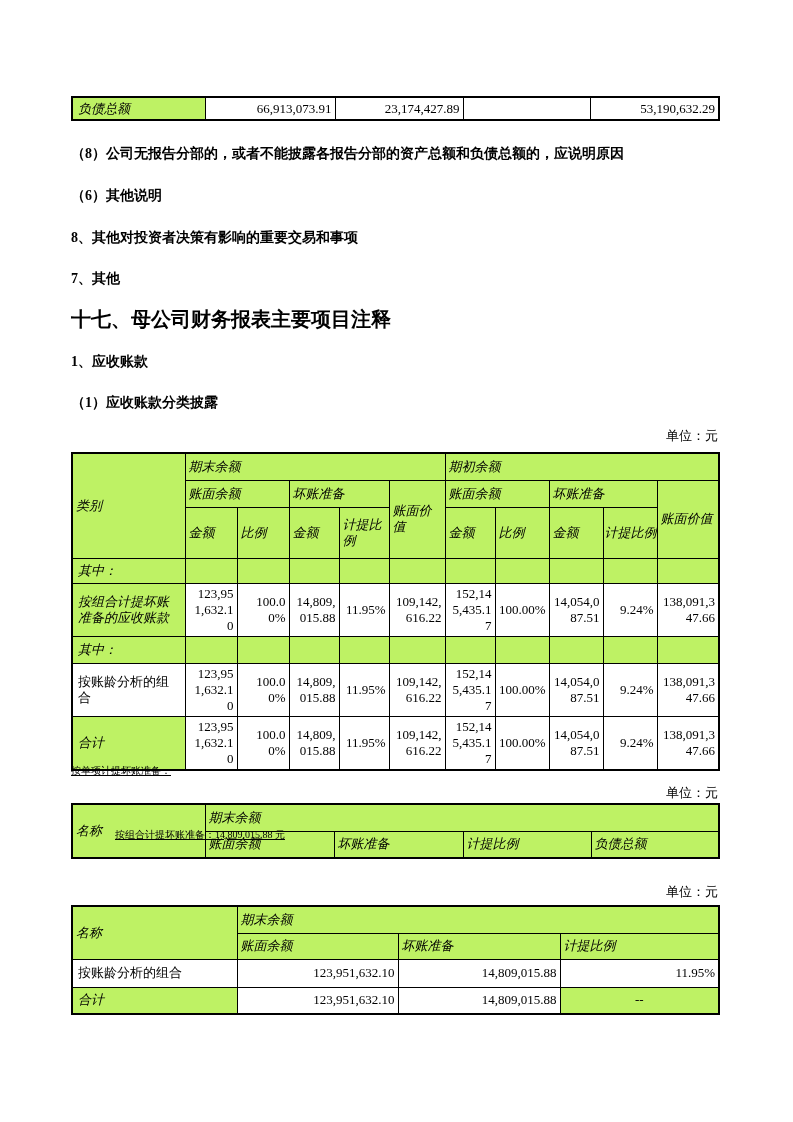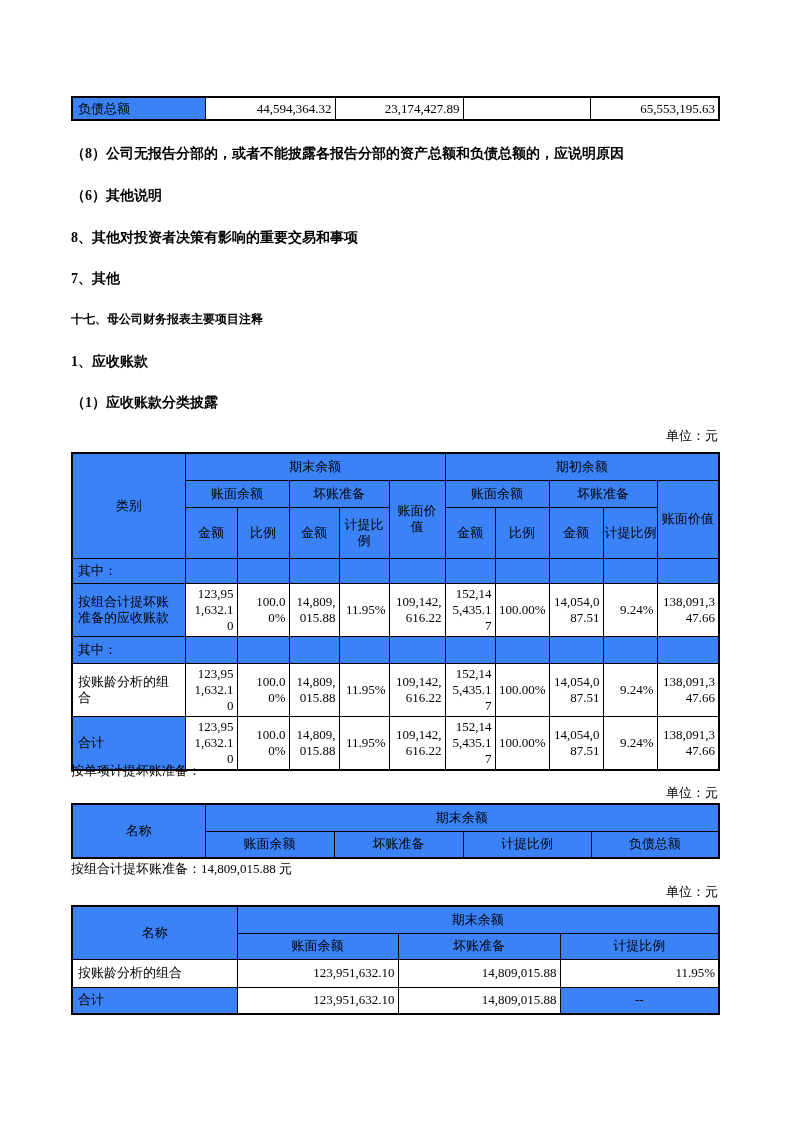--- a/index.html
+++ b/index.html
@@ -6,60 +6,60 @@
   html, body { background: #ffffff; }
   body {
     width: 793px; height: 1122px; position: relative;
     font-family: "Liberation Serif", serif;
     color: #000;
   }
   .abs { position: absolute; left: 71px; width: 647px; }
 
   
   .h { font-weight: bold; font-size: 14px; line-height: 17px; }
-  .h-big { font-weight: bold; font-size: 12px; line-height: 19px; }
+  .h-big { font-weight: bold; font-size: 20px; line-height: 19px; }
 
   .unit { font-size: 13px; text-align: right; line-height: 15px; }
-  .note { font-size: 13px; line-height: 16px; }
+  .note { font-size: 10px; line-height: 16px; text-decoration: underline; }
 
   
   table { border-collapse: collapse; table-layout: fixed; width: 647px; border: 2px solid #000; }
   td {
     border: 1px solid #000;
     font-size: 13px;
     padding: 2px 3px;
     vertical-align: middle;
     overflow: hidden;
     line-height: 16px;
   }
-  .grey { background: #3b82f6; }
+  .grey { background: #bef264; font-style: italic; }
   .lbl  { text-align: left; padding-left: 5px; }
   .num  { text-align: right; word-break: break-all; }
-  .hd   { text-align: center; }
+  .hd   { text-align: left; }
   .ctr  { text-align: center; }
   .nw   { white-space: nowrap; padding: 2px 1px; }
 </style>
 </head>
 <body>
 
 <table class="abs" style="top:96px;">
   <colgroup>
       <col style="width:133px">
       <col style="width:130px">
       <col style="width:128px">
       <col style="width:127px">
       <col style="width:129px">
     </colgroup>
   <tbody>
       <tr style="height:23px">
     <td class="grey lbl">负债总额</td>
-    <td class="num">44,594,364.32</td>
+    <td class="num">66,913,073.91</td>
     <td class="num">23,174,427.89</td>
     <td class="num"></td>
-    <td class="num">65,553,195.63</td>
+    <td class="num">53,190,632.29</td>
   </tr>
 </tbody>
   </table>
 
 <div class="abs h" style="top:145px;">（8）公司无报告分部的，或者不能披露各报告分部的资产总额和负债总额的，应说明原因</div>
 <div class="abs h" style="top:187px;">（6）其他说明</div>
 <div class="abs h" style="top:229px;">8、其他对投资者决策有影响的重要交易和事项</div>
 <div class="abs h" style="top:270px;">7、其他</div>
 <div class="abs h-big" style="top:310px;">十七、母公司财务报表主要项目注释</div>
 <div class="abs h" style="top:353px;">1、应收账款</div>
@@ -196,21 +196,21 @@
   </tr>
   <tr style="height:27px">
     <td class="grey hd">账面余额</td>
     <td class="grey hd">坏账准备</td>
     <td class="grey hd">计提比例</td>
     <td class="grey hd">负债总额</td>
   </tr>
 </tbody>
   </table>
 
-<div class="abs note" style="top:861px;">按组合计提坏账准备：14,809,015.88 元</div>
+<div class="abs note" style="top:827px;margin-left:44px;">按组合计提坏账准备：14,809,015.88 元</div>
 <div class="abs unit" style="top:884px;">单位：元</div>
 
 <table class="abs" style="top:905px;">
   <colgroup>
       <col style="width:165px">
       <col style="width:161px">
       <col style="width:162px">
       <col style="width:159px">
     </colgroup>
   <tbody>

